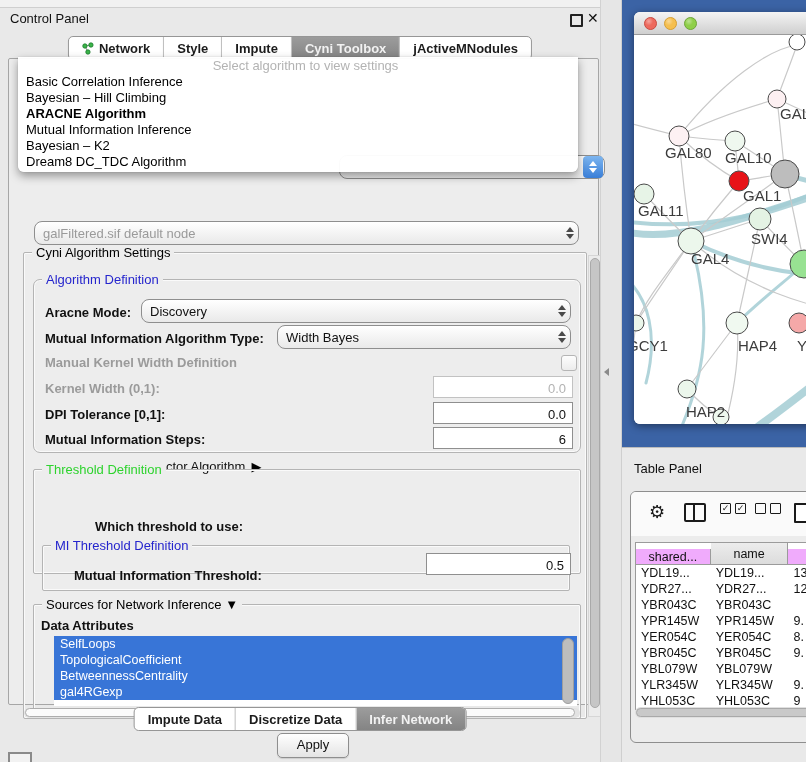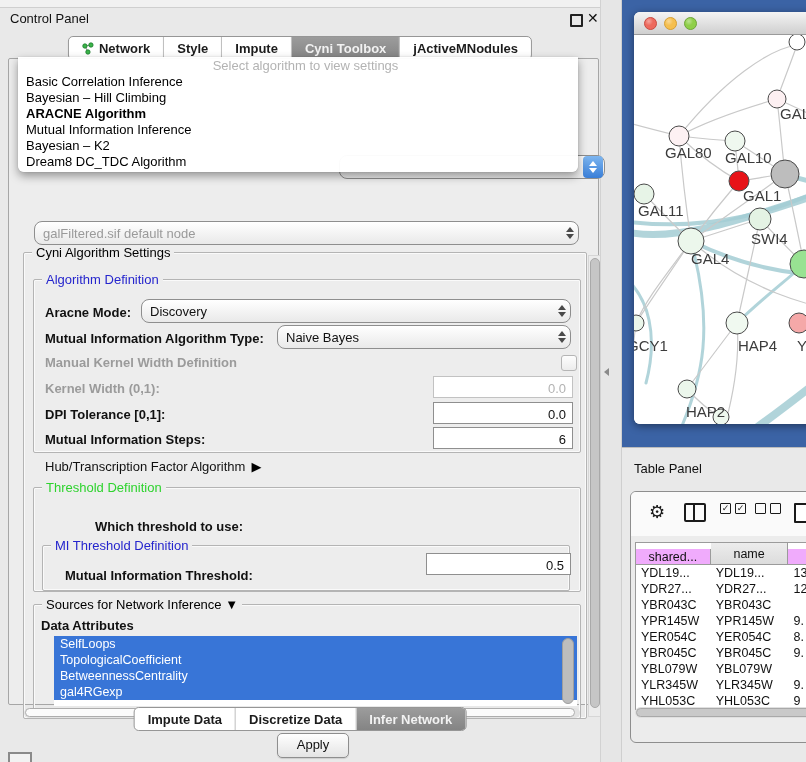--- a/index.html
+++ b/index.html
@@ -38,22 +38,22 @@
   #algo-overlay .prompt{height:17px;line-height:17px;text-align:center;color:#b3b3b3;font-size:13px;margin-left:15px;}
   #algo-overlay .opt{height:16px;line-height:16px;padding-left:8px;font-size:13px;color:#000;white-space:nowrap;}
   #algo-overlay .opt.sel{font-weight:bold;}
 
   
   .group{position:absolute;border:1px solid #b4b4b4;border-radius:2px;box-shadow:inset 0 0 0 1px #fafafa;}
   .legend{position:absolute;top:-8px;left:8px;background:#ededed;padding:0 4px;font-size:13px;white-space:nowrap;}
   .legend.blue{color:#2525cd;}
   .legend.green{color:#2ed32e;}
   #grp-settings{left:14px;top:193px;width:562px;height:465px;}
-  #grp-algdef{left:24px;top:220px;width:546px;height:172px;}
-  #grp-threshold{left:24px;top:428px;width:546px;height:103px;}
+  #grp-algdef{left:24px;top:220px;width:546px;height:172px;border-radius:7px;}
+  #grp-threshold{left:24px;top:410px;width:546px;height:103px;}
   #grp-mithr{left:33px;top:486px;width:526px;height:44px;}
   #grp-sources{left:24px;top:545px;width:546px;height:113px;}
 
   .lbl{position:absolute;font-size:13px;color:#111;white-space:nowrap;}
   .lbl.b{font-weight:bold;}
   .lbl.dis{color:#9b9b9b;font-weight:bold;}
   .field{position:absolute;box-sizing:border-box;height:22px;border:1px solid #8f8f8f;background:#fff;font-size:13px;color:#111;text-align:right;padding:3px 6px 0 0;}
   .field.dis{border-color:#c2c2c2;color:#b3b3b3;}
   .checkbox{position:absolute;width:14px;height:14px;border:1px solid #b5b5b5;border-radius:3px;background:linear-gradient(#fdfdfd,#ececec);}
 
@@ -168,21 +168,21 @@
       <span class="lbl b" style="left:36px;top:246px;">Aracne Mode:</span>
       <div class="combo" style="left:132px;top:240px;width:430px;">
         <span>Discovery</span>
         <span class="spin">
             <span class="tri-up"></span>
             <span class="tri-dn"></span>
           </span>
       </div>
       <span class="lbl b" style="left:36px;top:272px;">Mutual Information Algorithm Type:</span>
       <div class="combo" style="left:268px;top:266px;width:294px;">
-        <span>Naive Bayes</span>
+        <span>Width Bayes</span>
         <span class="spin">
             <span class="tri-up"></span>
             <span class="tri-dn"></span>
           </span>
       </div>
       <span class="lbl dis" style="left:36px;top:296px;">Manual Kernel Width Definition</span>
       <span class="checkbox" style="left:552px;top:296px;"></span>
       <span class="lbl dis" style="left:36px;top:322px;">Kernel Width (0,1):</span>
       <input class="field dis" style="left: 424px; top: 317px; width: 140px;" readonly="" value="0.0">
       <span class="lbl b" style="left:36px;top:348px;">DPI Tolerance [0,1]:</span>
@@ -194,21 +194,21 @@
         <span>Hub/Transcription Factor Algorithm</span><span class="hub-arrow">▶</span>
       </span>
 
       <div class="group" id="grp-threshold">
         <span class="legend green">Threshold Definition</span>
       </div>
       <span class="lbl b" style="left:86px;top:460px;">Which threshold to use:</span>
       <div class="group" id="grp-mithr">
         <span class="legend blue">MI Threshold Definition</span>
       </div>
-      <span class="lbl b" style="left:31px;top:509px;padding-left:25px;">Mutual Information Threshold:</span>
+      <span class="lbl b" style="left:40px;top:509px;padding-left:25px;">Mutual Information Threshold:</span>
       <input class="field" style="left: 417px; top: 494px; width: 145px;" value="0.5">
 
       <div class="group" id="grp-sources">
         <span class="legend">
           <span>Sources for Network Inference</span>
           <span>▼</span>
         </span>
       </div>
       <span class="lbl b" style="left:32px;top:559px;">Data Attributes</span>
       <div id="attr-list">

